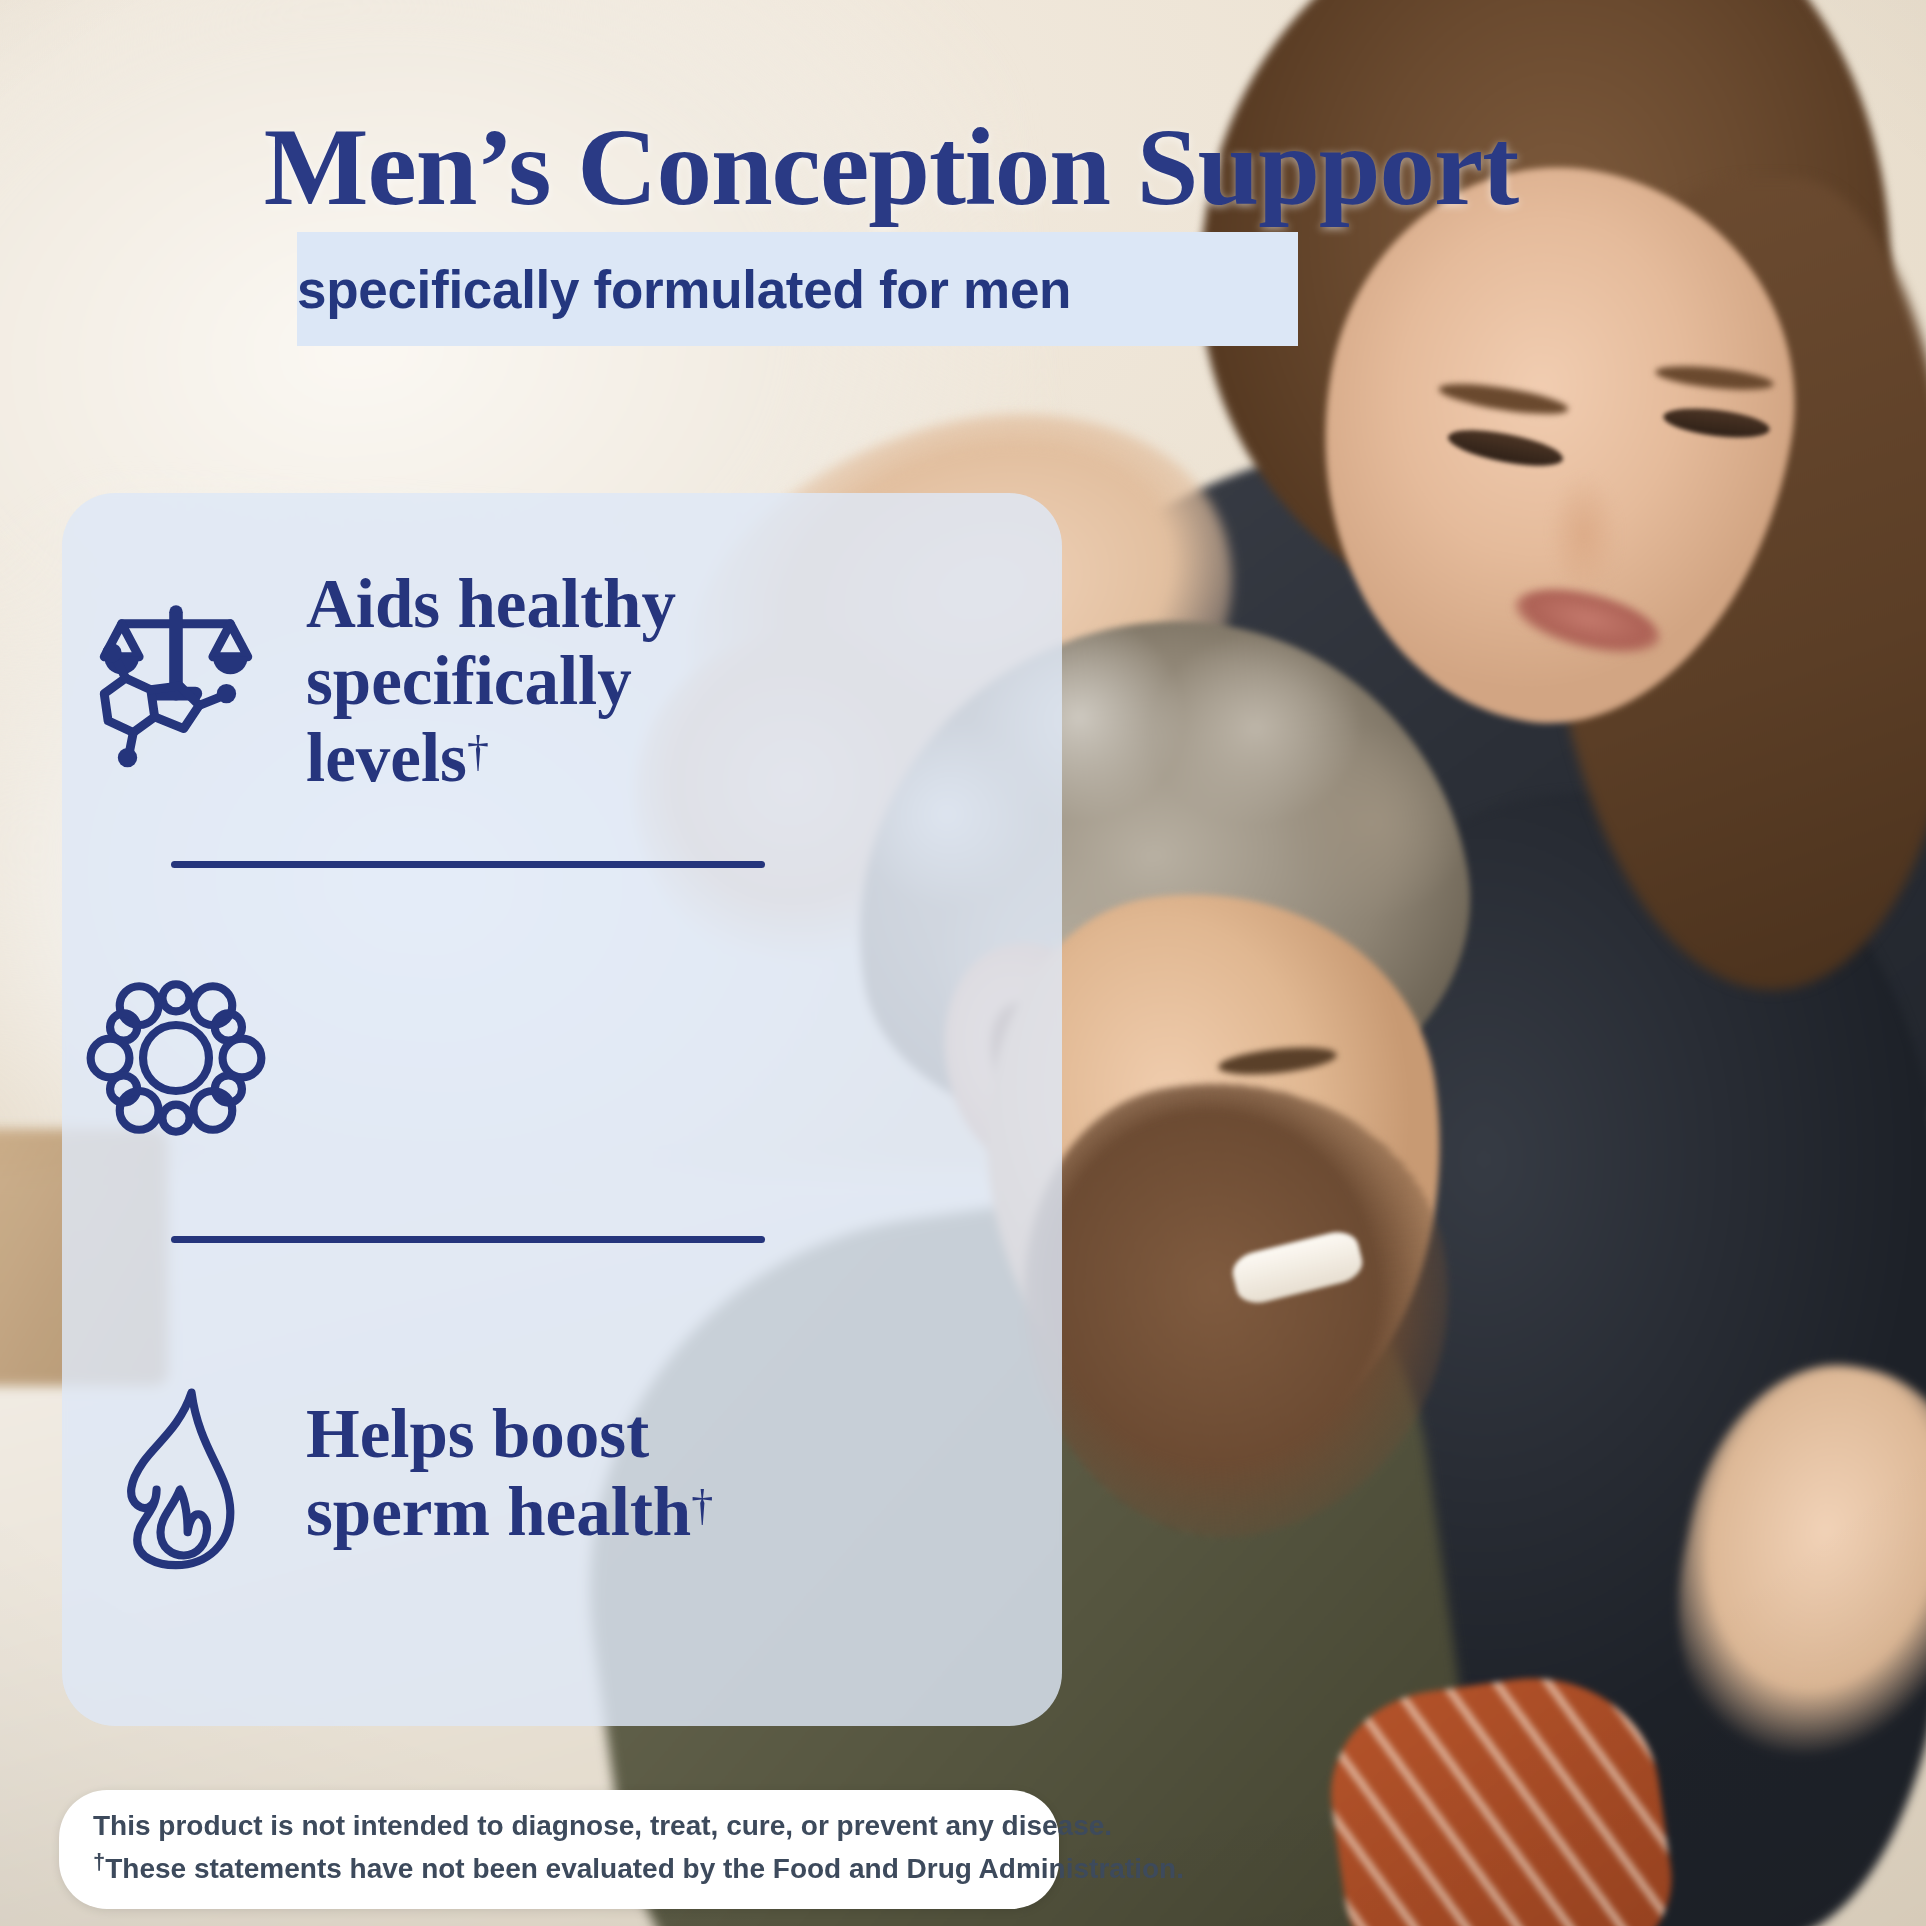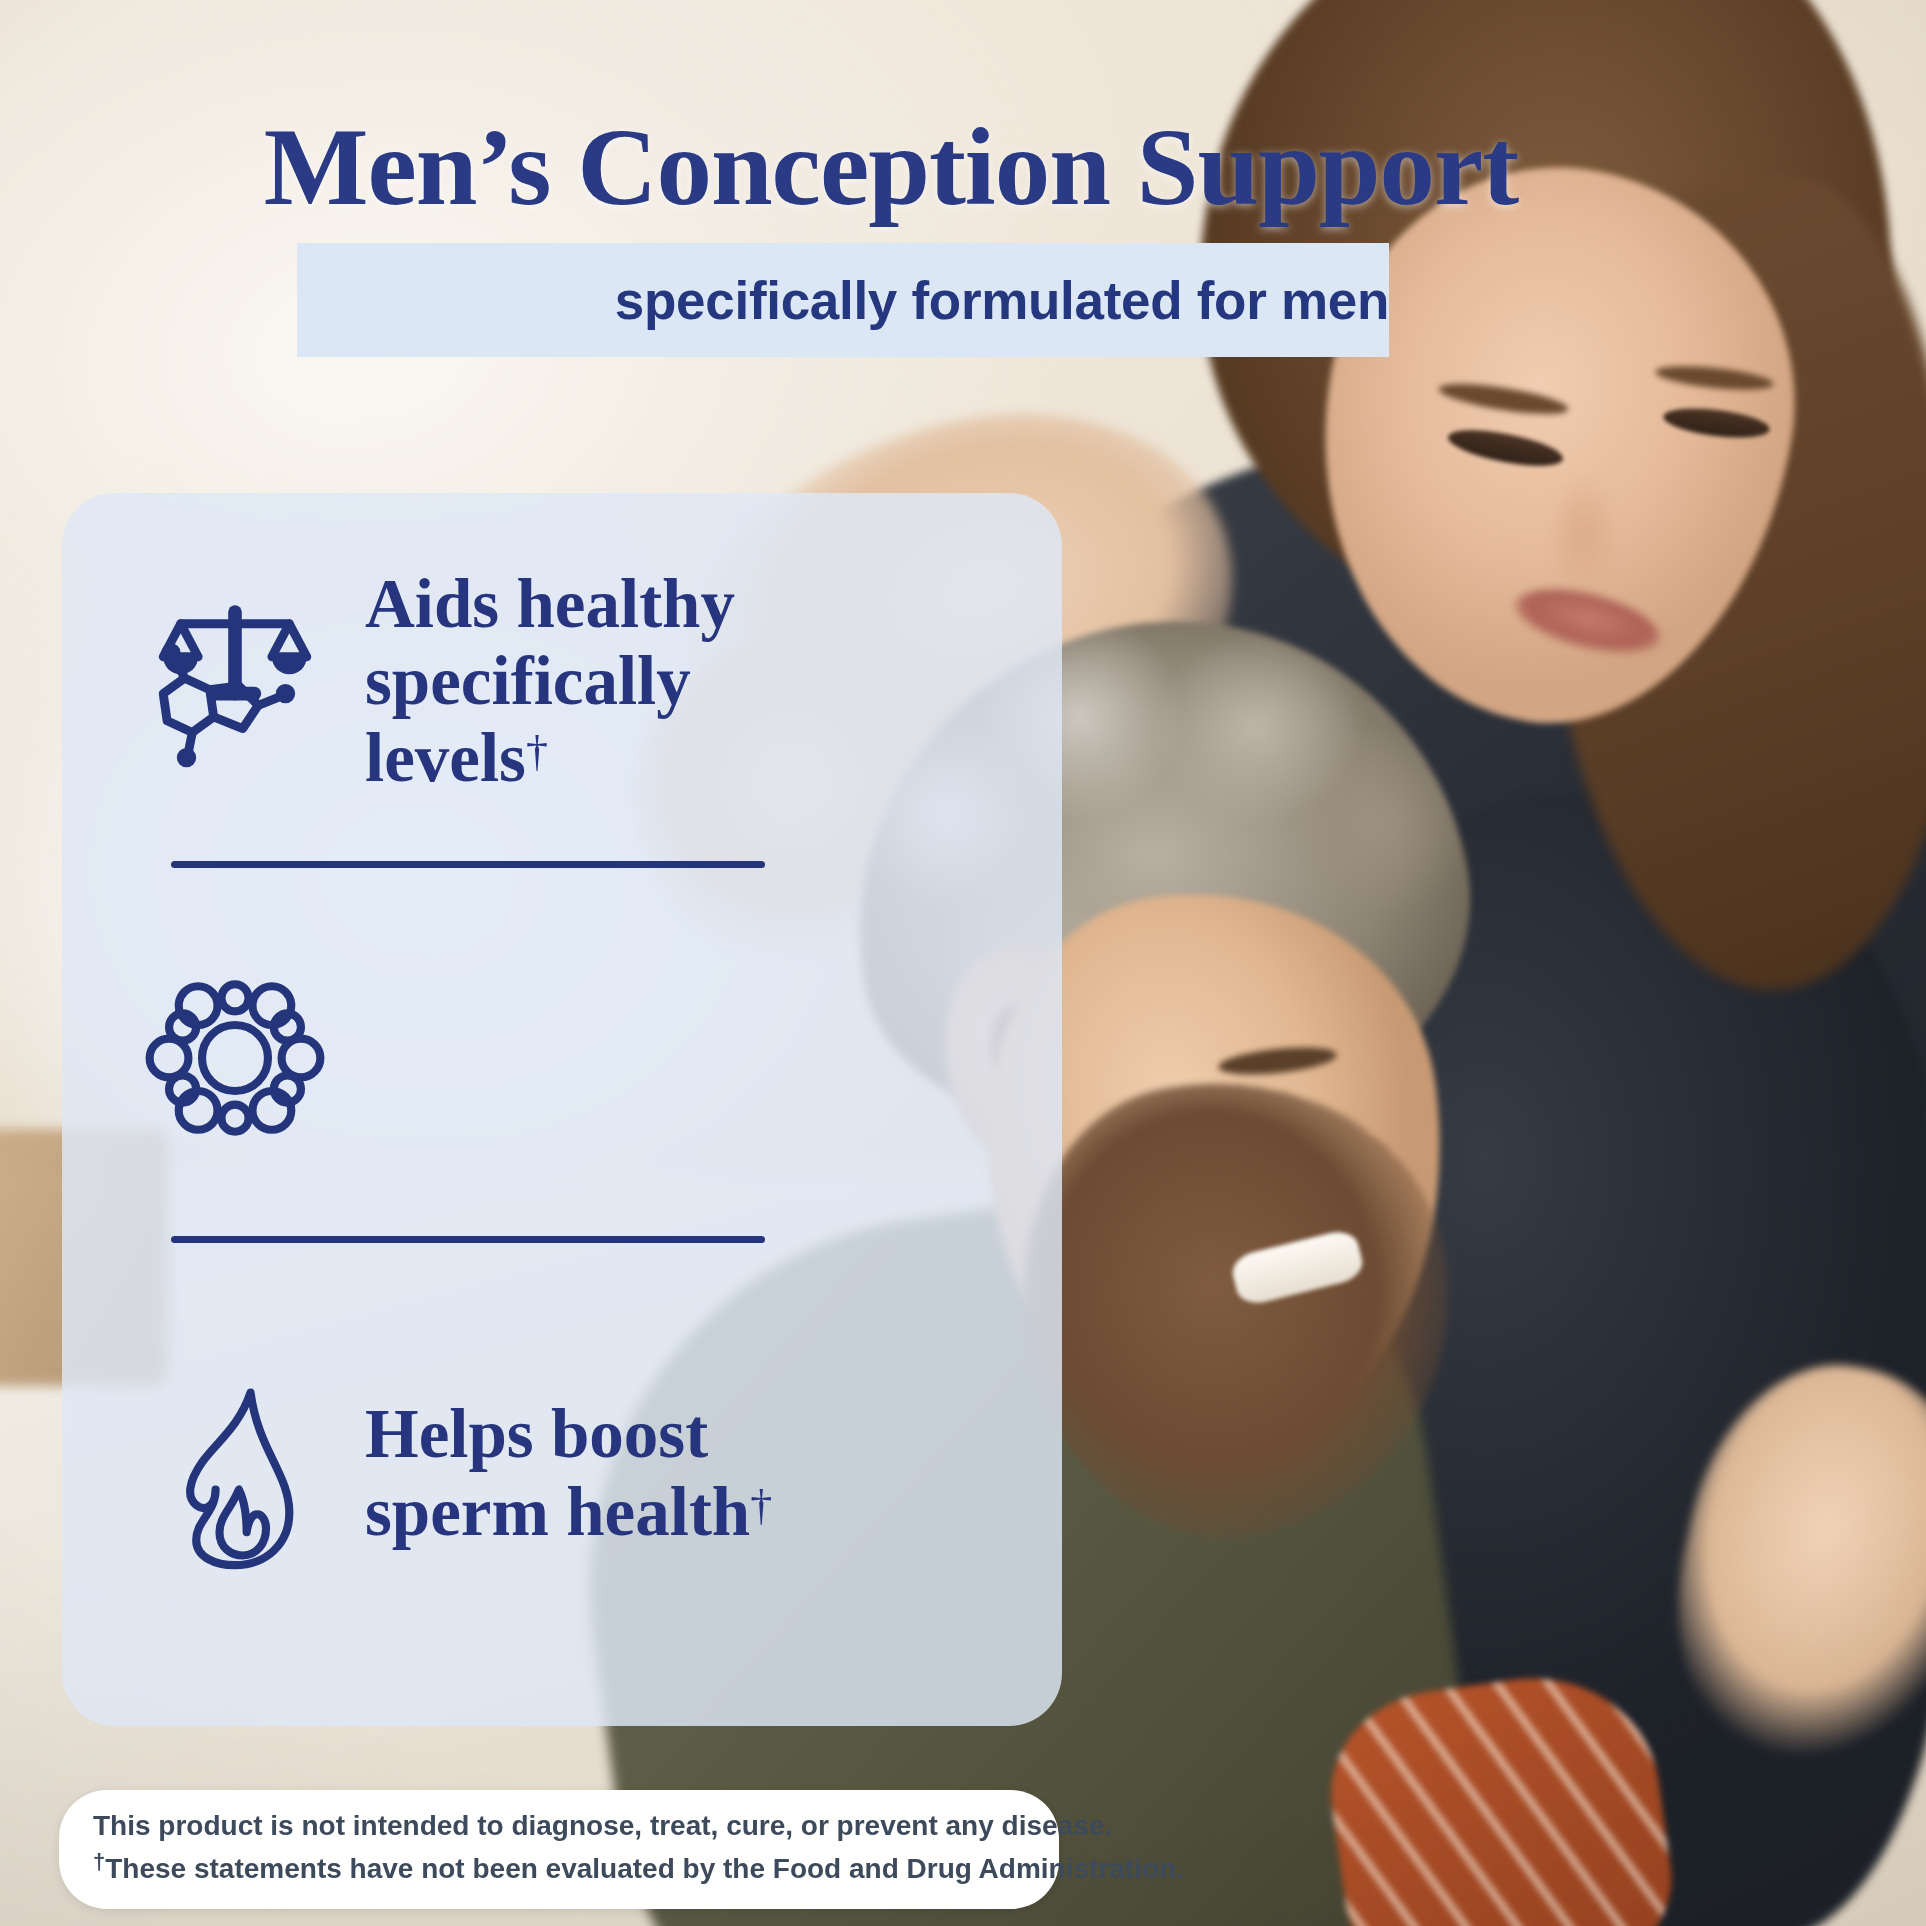--- a/index.html
+++ b/index.html
@@ -203,24 +203,24 @@
     line-height: 1.04;
     letter-spacing: -1px;
     color: #2a3a85;
     text-shadow: 0 2px 8px rgba(255,255,255,.55);
     white-space: nowrap;
   }
 
   
   .subbanner {
     position: absolute;
-    left: 297px; top: 243px;
-    width: 1092px; height: 114px;
+    left: 297px; top: 232px;
+    width: 1001px; height: 114px;
     background: #dce7f6;
-    display: flex; align-items: center; justify-content: flex-end;
+    display: flex; align-items: center; justify-content: flex-start;
   }
   .subbanner span {
     font-family: "Liberation Sans", sans-serif;
     font-weight: 700;
     font-size: 53px;
     letter-spacing: -0.3px;
     color: #24377f;
     white-space: nowrap;
   }
 
@@ -232,21 +232,20 @@
     background: rgba(222,232,246,.82);
     border-radius: 53px;
     backdrop-filter: blur(3px);
     overflow: hidden;
   }
   .feat {
     position: absolute;
     left: 0; right: 0;
     display: flex;
     align-items: center;
-    padding-left: 59px;
   }
   .feat-1 { top: 20px;  height: 337px; }
   .feat-2 { top: 396px; height: 337px; }
   .feat-3 { top: 812px; height: 337px; }
 
   .icon-wrap {
     width: 228px; min-width: 228px;
     display: flex; align-items: center; justify-content: center;
   }
   .icon-wrap svg { display: block; }

